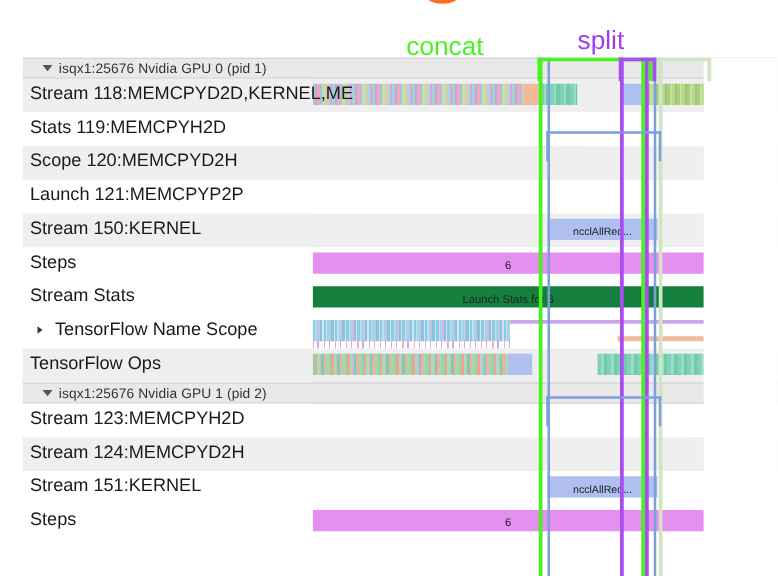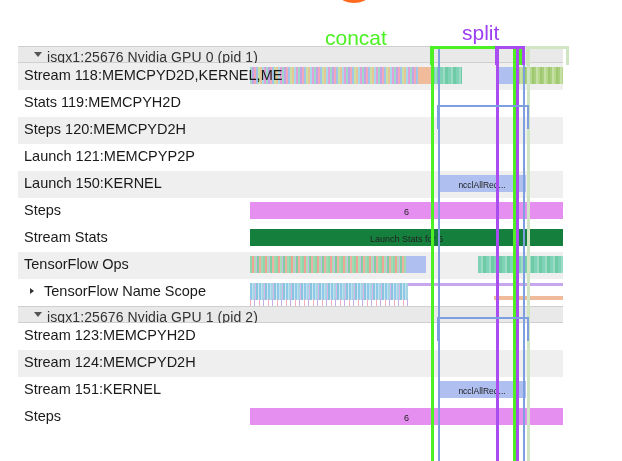--- a/index.html
+++ b/index.html
@@ -30,21 +30,21 @@
   .group-header{
     position:relative;height:15px;background:#e9e9e9;border-top:1px solid #cfcfcf;
     border-bottom:1px solid #cfcfcf;
   }
   .group-header .tri{
     position:absolute;left:16px;top:5px;width:0;height:0;
     border-left:4px solid transparent;border-right:4px solid transparent;
     border-top:5px solid #555;
   }
   .group-header .gtitle{
-    position:absolute;left:29px;top:2px;font-size:14px;color:#333;letter-spacing:.1px;
+    position:absolute;left:29px;top:2px;font-size:11px;color:#333;letter-spacing:.1px;
   }
 
   .row{position:relative;height:27px;}
   .row.alt{background:#ffffff;}
   .row.shade{background:#efefef;}
   .row-label{
     position:absolute;left:6px;top:4px;font-size:14.5px;color:#1a1a1a;
     white-space:nowrap;z-index:6;
   }
   .row-label.indent{left:26px;}
@@ -167,82 +167,82 @@
 
       <div class="row alt">
         <div class="lane"></div>
         <div class="label-mask"></div>
         <div class="row-label">Stats 119:MEMCPYH2D</div>
       </div>
 
       <div class="row shade">
         <div class="lane"></div>
         <div class="label-mask"></div>
-        <div class="row-label">Steps 120:MEMCPYD2H</div>
+        <div class="row-label">Scope 120:MEMCPYD2H</div>
       </div>
 
       <div class="row alt">
         <div class="lane"></div>
         <div class="label-mask"></div>
         <div class="row-label">Launch 121:MEMCPYP2P</div>
       </div>
 
       <div class="row shade">
         <div class="lane">
           <div class="band nccl-band" style="left:188px;width:88px;">
             <span class="bar-text small">ncclAllRed...</span>
           </div>
         </div>
         <div class="label-mask"></div>
-        <div class="row-label">Launch 150:KERNEL</div>
+        <div class="row-label">Stream 150:KERNEL</div>
       </div>
 
       <div class="row alt">
         <div class="lane">
           <div class="band steps-band" style="left:0;width:313px;">
             <span class="bar-text">6</span>
           </div>
         </div>
         <div class="label-mask"></div>
         <div class="row-label">Steps</div>
       </div>
 
       <div class="row alt">
         <div class="lane">
           <div class="band launch-band" style="left:0;width:313px;">
             <span class="bar-text">Launch Stats for 6</span>
           </div>
         </div>
         <div class="label-mask"></div>
         <div class="row-label">Stream Stats</div>
+      </div>
+
+      <div class="row alt">
+        <div class="lane">
+          <div class="strip dense-b" style="left:0;width:158px;"></div>
+          <div class="band lilac thin-line" style="left:158px;width:155px;"></div>
+          <div class="strip dense-thin" style="left:0;width:158px;"></div>
+          <div class="band peach" style="left:244px;width:69px;height:4px;top:17px;"></div>
+        </div>
+        <div class="label-mask"></div>
+        <div class="row-label indent">
+          <span class="rtri"></span>
+          <span>TensorFlow Name Scope</span>
+        </div>
       </div>
 
       <div class="row shade">
         <div class="lane">
           <div class="strip dense-c" style="left:0;width:156px;"></div>
           <div class="band" style="left:156px;width:20px;background:#aebff0;"></div>
           <div class="band grey-gap" style="left:176px;width:52px;"></div>
           <div class="band dense-teal" style="left:228px;width:85px;"></div>
         </div>
         <div class="label-mask"></div>
         <div class="row-label">TensorFlow Ops</div>
-      </div>
-
-      <div class="row alt">
-        <div class="lane">
-          <div class="strip dense-b" style="left:0;width:158px;"></div>
-          <div class="band lilac thin-line" style="left:158px;width:155px;"></div>
-          <div class="strip dense-thin" style="left:0;width:158px;"></div>
-          <div class="band peach" style="left:244px;width:69px;height:4px;top:17px;"></div>
-        </div>
-        <div class="label-mask"></div>
-        <div class="row-label indent">
-          <span class="rtri"></span>
-          <span>TensorFlow Name Scope</span>
-        </div>
       </div>
     </div>
 
     <div class="group">
       <div class="group-header">
         <span class="tri"></span>
         <span class="gtitle">isqx1:25676 Nvidia GPU 1 (pid 2)</span>
       </div>
 
 

